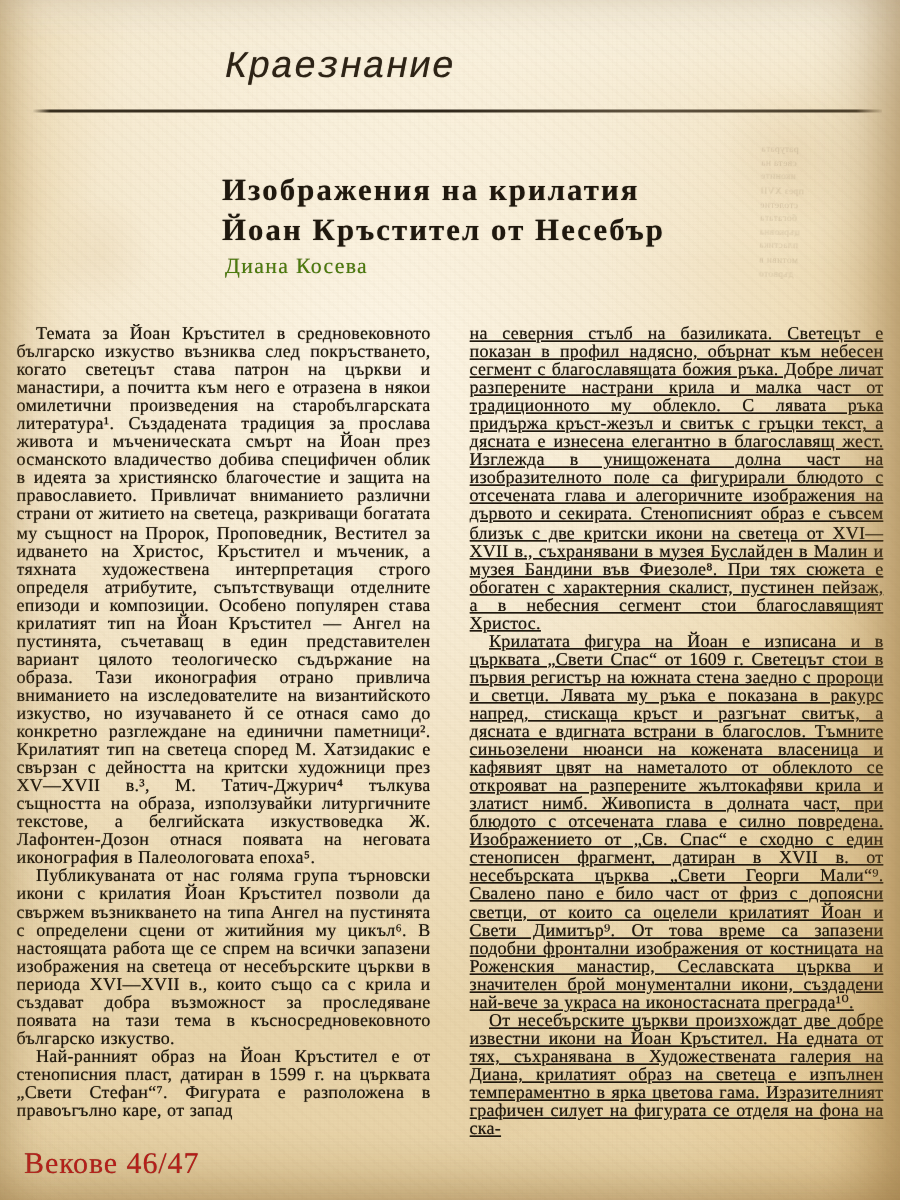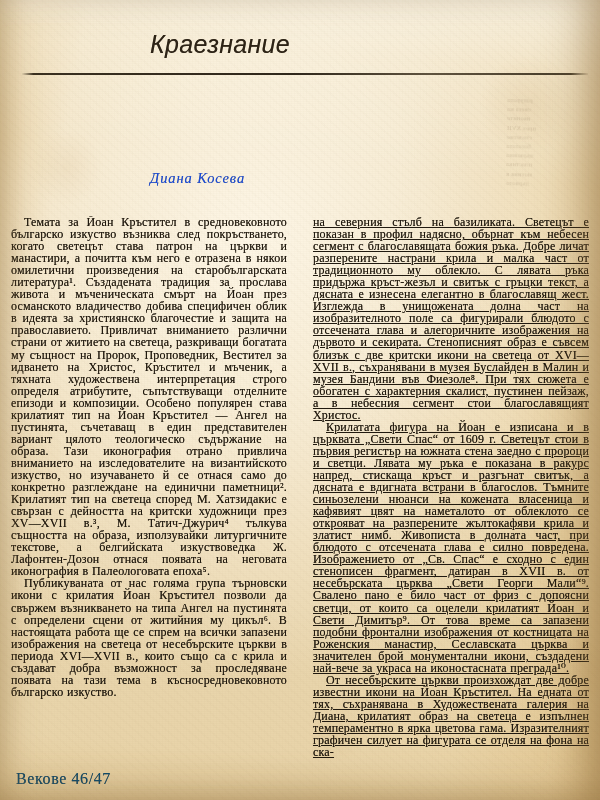--- a/index.html
+++ b/index.html
@@ -108,21 +108,21 @@
   }
 
   .rubric {
     position: absolute;
     left: 150px;
     top: 30px;
     font-style: italic;
     font-size: 25px;
     letter-spacing: 0.3px;
     color: #30271a;
-    font-family: Liberation Sans, sans-serif;
+    font-family: Liberation Mono, monospace;
     text-shadow: 0 0 0.6px rgba(50,40,25,0.55);
   }
 
   .rule {
     position: absolute;
     left: 22px;
     top: 73px;
     width: 566px;
     height: 2px;
     background: linear-gradient(90deg,
@@ -145,24 +145,23 @@
     letter-spacing: 1.4px;
     color: #231c12;
     text-shadow: 0 0 0.7px rgba(35,28,18,0.6);
   }
   .title .tline { display: block; white-space: nowrap; }
 
   .byline {
     position: absolute;
     left: 150px;
     top: 170px;
-    font-style: italic;
     font-size: 14.5px;
     letter-spacing: 0.9px;
-    color: #1d4ed8;
+    color: #4d7c0f;
     text-shadow: 0 0 0.5px rgba(40,32,20,0.5);
   }
 
   .columns {
     position: absolute;
     left: 0;
     top: 216px;
     width: 600px;
     height: 560px;
   }
@@ -188,23 +187,23 @@
   .col p {
     margin: 0;
     text-indent: 13px;
   }
   .col p.cont { text-indent: 0; }
 
   .footer {
     position: absolute;
     left: 16px;
     bottom: 12px;
-    font-size: 16px;
+    font-size: 20px;
     letter-spacing: 0.6px;
-    color: #0c4a6e;
+    color: #b91c1c;
     text-shadow: 0 0 0.6px rgba(40,32,20,0.55);
     margin-top: 24px;
   }
 
   
   .inky { filter: blur(0.18px) contrast(1.04); }
 </style>
 </head>
 <body>
 
@@ -226,28 +225,33 @@
 пластика
 мотиви в
 дървото</div>
 
   <div class="content inky">
 
     <div class="rubric">Краезнание</div>
 
     <div class="rule"></div>
 
+    <h1 class="title">
+      <span class="tline">Изображения на крилатия</span>
+      <span class="tline">Йоан Кръстител от Несебър</span>
+    </h1>
 
     <div class="byline">Диана Косева</div>
 
     <div class="columns">
 
       <div class="col col-left">
         <p>Темата за Йоан Кръстител в средновековното българско изкуство възниква след покръстването, когато светецът става патрон на църкви и манастири, а почитта към него е отразена в някои омилетични произведения на старобългарската литература¹. Създадената традиция за прослава живота и мъченическата смърт на Йоан през османското владичество добива специфичен облик в идеята за християнско благочестие и защита на православието. Привличат вниманието различни страни от житието на светеца, разкриващи богатата му същност на Пророк, Проповедник, Вестител за идването на Христос, Кръстител и мъченик, а тяхната художествена интерпретация строго определя атрибутите, съпътствуващи отделните епизоди и композиции. Особено популярен става крилатият тип на Йоан Кръстител — Ангел на пустинята, съчетаващ в един представителен вариант цялото теологическо съдържание на образа. Тази иконография отрано привлича вниманието на изследователите на византийското изкуство, но изучаването й се отнася само до конкретно разглеждане на единични паметници². Крилатият тип на светеца според М. Хатзидакис е свързан с дейността на критски художници през XV—XVII в.³, М. Татич-Джурич⁴ тълкува същността на образа, използувайки литургичните текстове, а белгийската изкуствоведка Ж. Лафонтен-Дозон отнася появата на неговата иконография в Палеологовата епоха⁵.</p>
         <p>Публикуваната от нас голяма група търновски икони с крилатия Йоан Кръстител позволи да свържем възникването на типа Ангел на пустинята с определени сцени от житийния му цикъл⁶. В настоящата работа ще се спрем на всички запазени изображения на светеца от несебърските църкви в периода XVI—XVII в., които също са с крила и създават добра възможност за проследяване появата на тази тема в късносредновековното българско изкуство.</p>
+        <p>Най-ранният образ на Йоан Кръстител е от стенописния пласт, датиран в 1599 г. на църквата „Свети Стефан“⁷. Фигурата е разположена в правоъгълно каре, от запад</p>
       </div>
 
       <div class="col col-right">
         <p class="cont">на северния стълб на базиликата. Светецът е показан в профил надясно, обърнат към небесен сегмент с благославящата божия ръка. Добре личат разперените настрани крила и малка част от традиционното му облекло. С лявата ръка придържа кръст-жезъл и свитък с гръцки текст, а дясната е изнесена елегантно в благославящ жест. Изглежда в унищожената долна част на изобразителното поле са фигурирали блюдото с отсечената глава и алегоричните изображения на дървото и секирата. Стенописният образ е съвсем близък с две критски икони на светеца от XVI—XVII в., съхранявани в музея Буслайден в Малин и музея Бандини във Фиезоле⁸. При тях сюжета е обогатен с характерния скалист, пустинен пейзаж, а в небесния сегмент стои благославящият Христос.</p>
         <p>Крилатата фигура на Йоан е изписана и в църквата „Свети Спас“ от 1609 г. Светецът стои в първия регистър на южната стена заедно с пророци и светци. Лявата му ръка е показана в ракурс напред, стискаща кръст и разгънат свитък, а дясната е вдигната встрани в благослов. Тъмните синьозелени нюанси на кожената власеница и кафявият цвят на наметалото от облеклото се открояват на разперените жълтокафяви крила и златист нимб. Живописта в долната част, при блюдото с отсечената глава е силно повредена. Изображението от „Св. Спас“ е сходно с един стенописен фрагмент, датиран в XVII в. от несебърската църква „Свети Георги Мали“⁹. Свалено пано е било част от фриз с допоясни светци, от които са оцелели крилатият Йоан и Свети Димитър⁹. От това време са запазени подобни фронтални изображения от костницата на Роженския манастир, Сеславската църква и значителен брой монументални икони, създадени най-вече за украса на иконостасната преграда¹⁰.</p>
         <p>От несебърските църкви произхождат две добре известни икони на Йоан Кръстител. На едната от тях, съхранявана в Художествената галерия на Диана, крилатият образ на светеца е изпълнен темпераментно в ярка цветова гама. Изразителният графичен силует на фигурата се отделя на фона на ска-</p>
       </div>
 
     </div>
 

